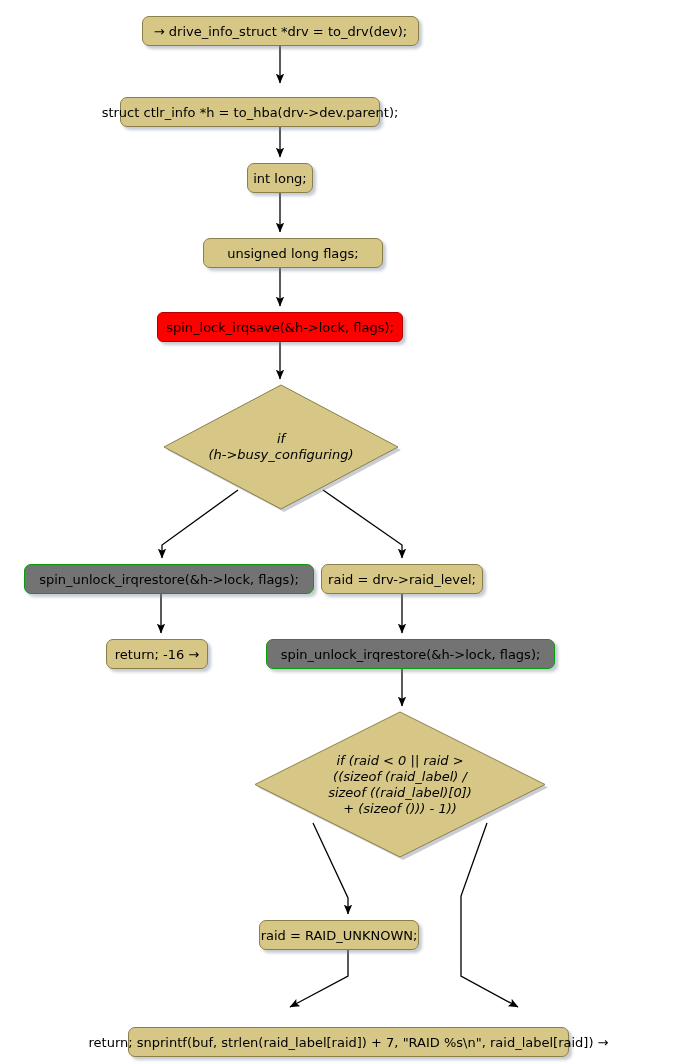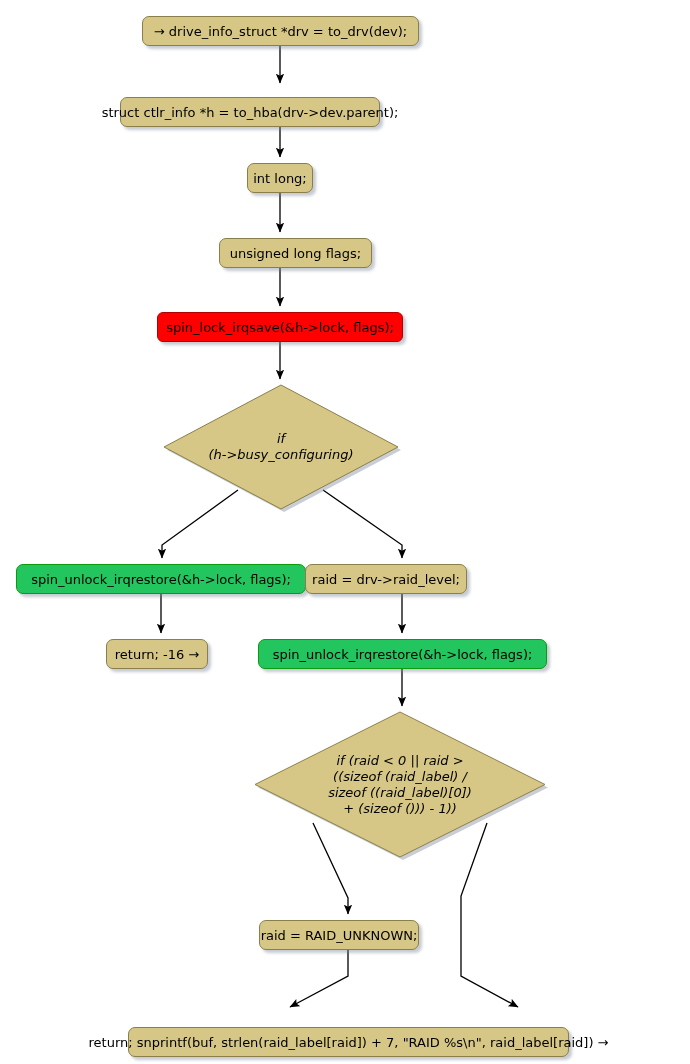--- a/index.html
+++ b/index.html
@@ -43,22 +43,23 @@
     background: #d6c786;
     box-shadow: 3px 3px 3px rgba(120,130,150,0.42);
     padding: 4px 10px;
   }
   .node.box.red {
     background: #ff0000;
     border-color: #b30000;
     border-radius: 6px;
   }
   .node.box.green {
-    background: #22c55e;
+    background: #737373;
     border-color: #0b9b0b;
+    margin-left: 8px;
   }
   .diamond-wrap {
     position: absolute;
   }
   .diamond-wrap svg {
     position: absolute;
     left: 0;
     top: 0;
     overflow: visible;
   }
@@ -111,38 +112,38 @@
   <div id="node-layer">
       <div class="node box" style="left: 142px; top: 16px; width: 277px; height: 30px;">
         <span>→ drive_info_struct *drv = to_drv(dev);</span>
       </div>
       <div class="node box" style="left: 120px; top: 89px; width: 260px; height: 30px; margin-top: 8px;">
         <span>struct ctlr_info *h = to_hba(drv-&gt;dev.parent);</span>
       </div>
       <div class="node box" style="left: 247px; top: 163px; width: 66px; height: 30px;">
         <span>int long;</span>
       </div>
-      <div class="node box" style="left: 203px; top: 238px; width: 153px; height: 30px; margin-left: 16px;">
+      <div class="node box" style="left: 203px; top: 238px; width: 180px; height: 30px;">
         <span>unsigned long flags;</span>
       </div>
       <div class="node box red" style="left: 157px; top: 312px; width: 246px; height: 30px;">
         <span>spin_lock_irqsave(&amp;h-&gt;lock, flags);</span>
       </div>
       <div class="diamond-wrap" style="left: 164px; top: 385px; width: 234px; height: 124px;">
         <svg width="234" height="124" viewBox="0 0 234 124">
           <polygon points="117,0 234,62 117,124 0,62" fill="rgba(120,130,150,0.40)" transform="translate(3,3)"></polygon>
           <polygon points="117,0 234,62 117,124 0,62" fill="#d6c786" stroke="#8a7f4a" stroke-width="1"></polygon>
         </svg>
         <div class="diamond-label">if
 (h-&gt;busy_configuring)</div>
       </div>
       <div class="node box green" style="left: 16px; top: 564px; width: 290px; height: 30px;">
         <span>spin_unlock_irqrestore(&amp;h-&gt;lock, flags);</span>
       </div>
-      <div class="node box" style="left: 305px; top: 564px; width: 162px; height: 30px;">
+      <div class="node box" style="left: 321px; top: 564px; width: 162px; height: 30px;">
         <span>raid = drv-&gt;raid_level;</span>
       </div>
       <div class="node box" style="left: 106px; top: 639px; width: 102px; height: 30px;">
         <span>return; -16 →</span>
       </div>
       <div class="node box green" style="left: 258px; top: 639px; width: 289px; height: 30px;">
         <span>spin_unlock_irqrestore(&amp;h-&gt;lock, flags);</span>
       </div>
       <div class="diamond-wrap" style="left: 255px; top: 712px; width: 290px; height: 145px;">
         <svg width="290" height="145" viewBox="0 0 290 145">

